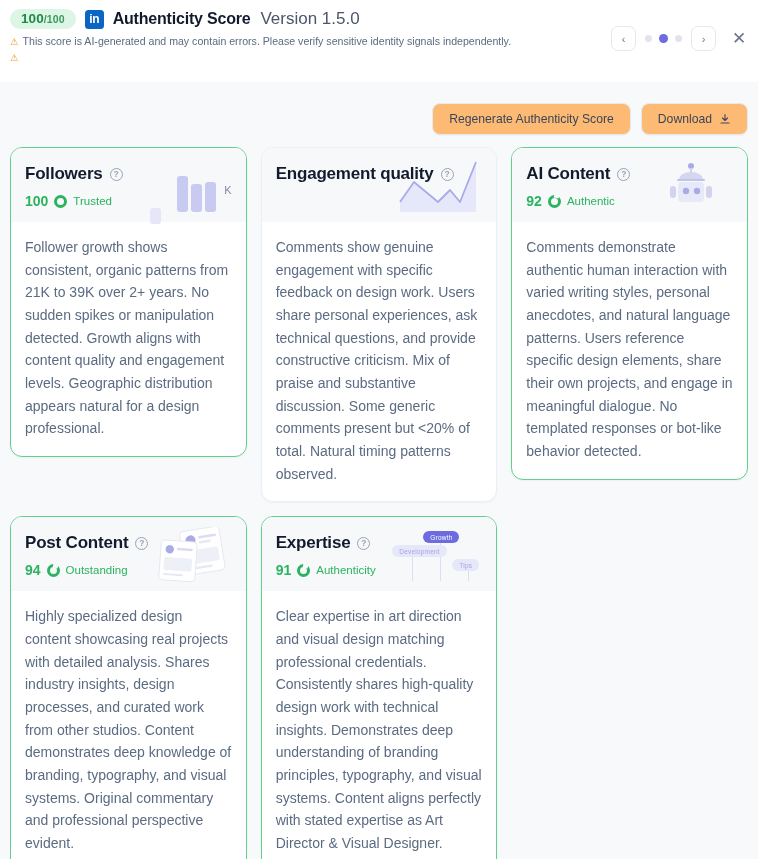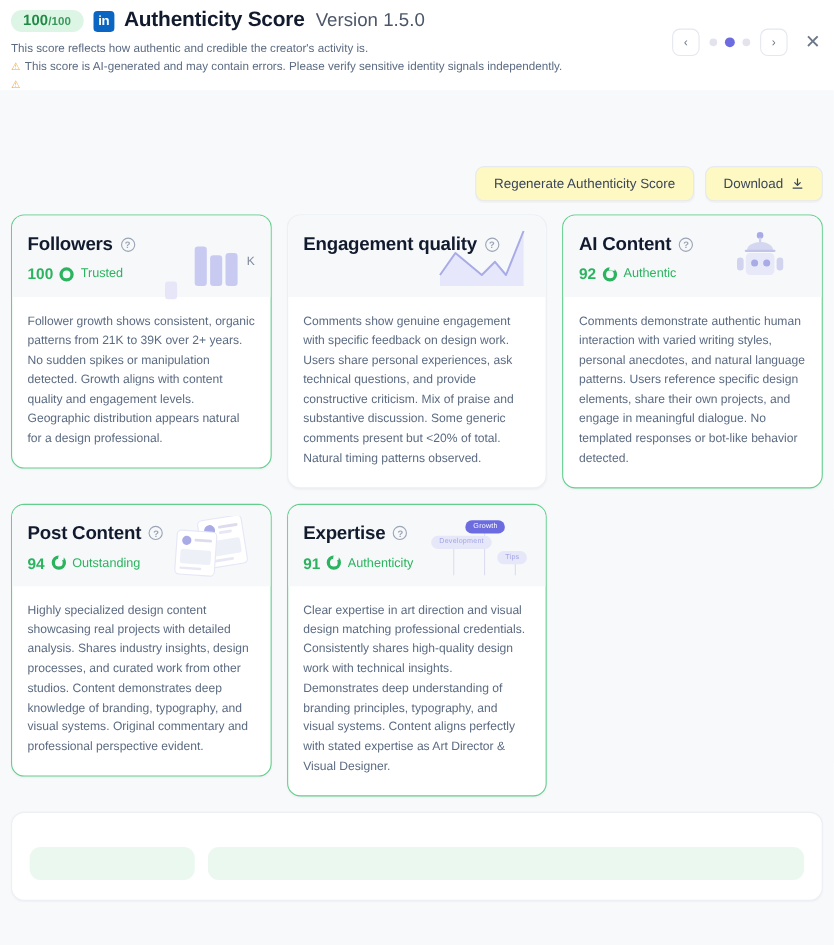--- a/index.html
+++ b/index.html
@@ -42,21 +42,21 @@
     background: #0a66c2;
     border-radius: 3.5px;
     color: #fff;
     font-size: 12px;
     font-weight: 700;
     display: flex; align-items: center; justify-content: center;
     font-family: "Liberation Sans", sans-serif;
     letter-spacing: -0.5px;
   }
   .page-title {
-    font-size: 19px;
+    font-size: 16px;
     font-weight: 700;
     color: #121b2e;
     letter-spacing: -.2px;
   }
   .version {
     font-size: 17px;
     color: #4b5668;
     font-weight: 400;
     margin-left: 1px;
   }
@@ -116,29 +116,28 @@
     padding: 0 10px;
   }
   .toolbar {
     display: flex;
     justify-content: flex-end;
     gap: 10px;
     padding-top: 21px;
     padding-bottom: 12px;
   }
   .tb-btn {
-    background: #fef9c3;
+    background: #fdba74;
     border: 1px solid #e6e9ef;
     border-radius: 8px;
     padding: 8px 16px;
     font-size: 12.2px;
     color: #3b4658;
     display: flex; align-items: center; gap: 7px;
     box-shadow: 0 1px 1px rgba(16,24,40,.03);
-    margin-top: 48px;
   }
 
   
   .grid {
     display: grid;
     grid-template-columns: 1fr 1fr 1fr;
     column-gap: 14px;
     row-gap: 14px;
     align-items: start;
   }
@@ -187,21 +186,21 @@
     content:"";
     position:absolute;
     top:-3.4px; right:-1px;
     width:5px; height:4px;
     background:#f6f8fa;
     transform: rotate(10deg);
   }
   .score-label { font-size: 11.5px; color: #2bb35f; font-weight: 400; }
   .card-body {
     padding: 14px 14px 16px 14px;
-    font-size: 11px;
+    font-size: 14px;
     line-height: 1.62;
     color: #5b6b82;
   }
 
   
   .deco { position: absolute; right: 14px; top: 10px; height: 56px; width: 84px; }
 
   
   .bars { display: flex; align-items: flex-end; gap: 3px; height: 54px; position: relative; justify-content: flex-end; padding-right: 16px; }
   .bars .b { width: 11px; background: #c9caf2; border-radius: 3px; }
@@ -249,21 +248,20 @@
   <div class="title-row">
     <div class="score-pill">
       <span>100</span>
         <span class="denom">/100</span>
     </div>
     <div class="li-icon">in</div>
     <div class="page-title">Authenticity Score</div>
     <div class="version">Version 1.5.0</div>
   </div>
 
-  <div class="sub-line">This score reflects how authentic and credible the creator's activity is.</div>
 
   <div class="warn-line" style="margin-top:2px;">
     <span class="warn-ico">⚠</span>
     <span>This score is AI-generated and may contain errors. Please verify sensitive identity signals independently.</span>
   </div>
   <div class="warn-line">
     <span class="warn-ico">⚠</span>
   </div>
 
   <div class="hdr-controls">

